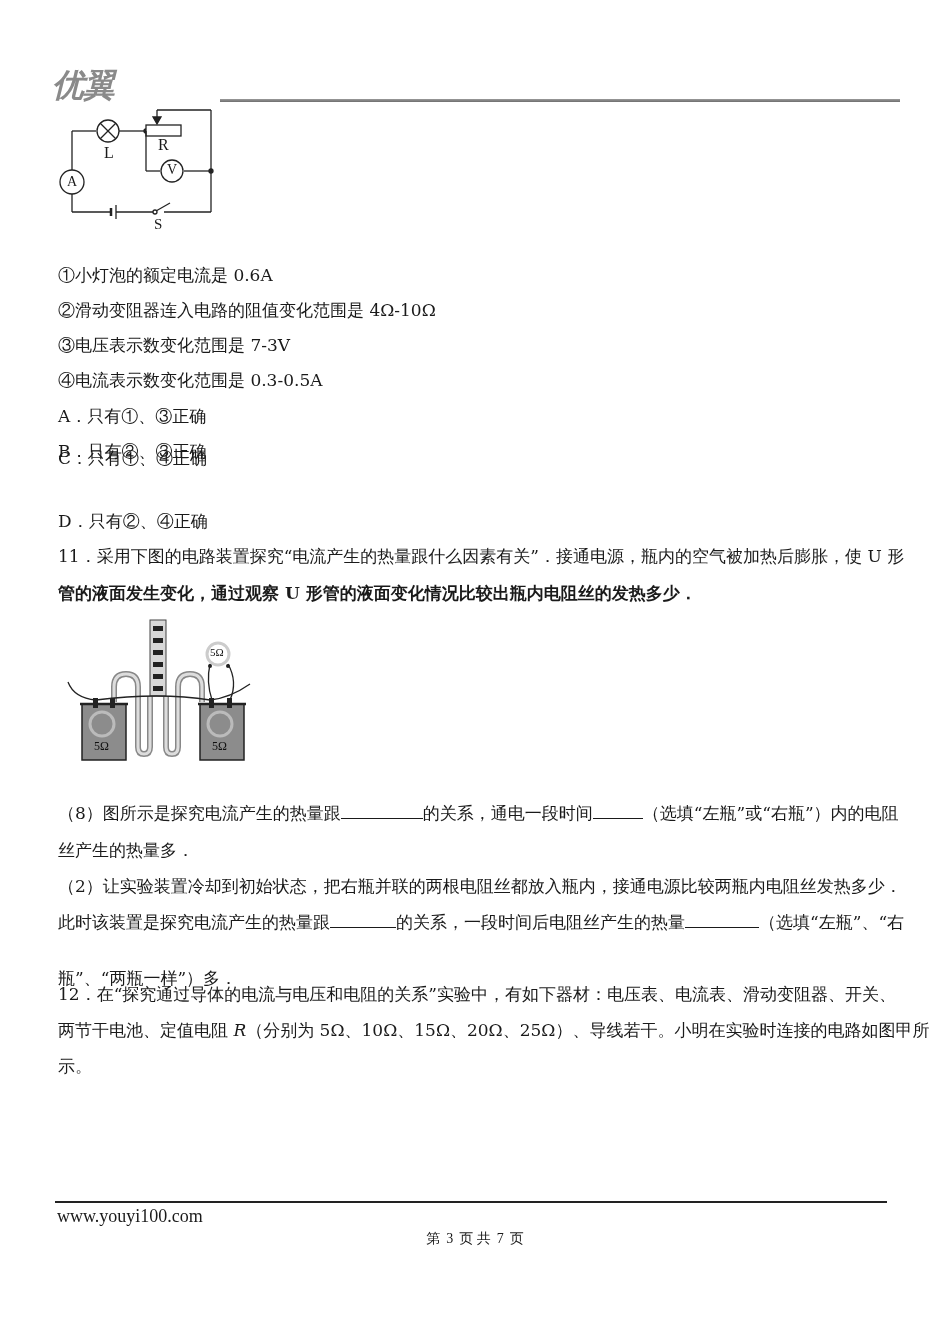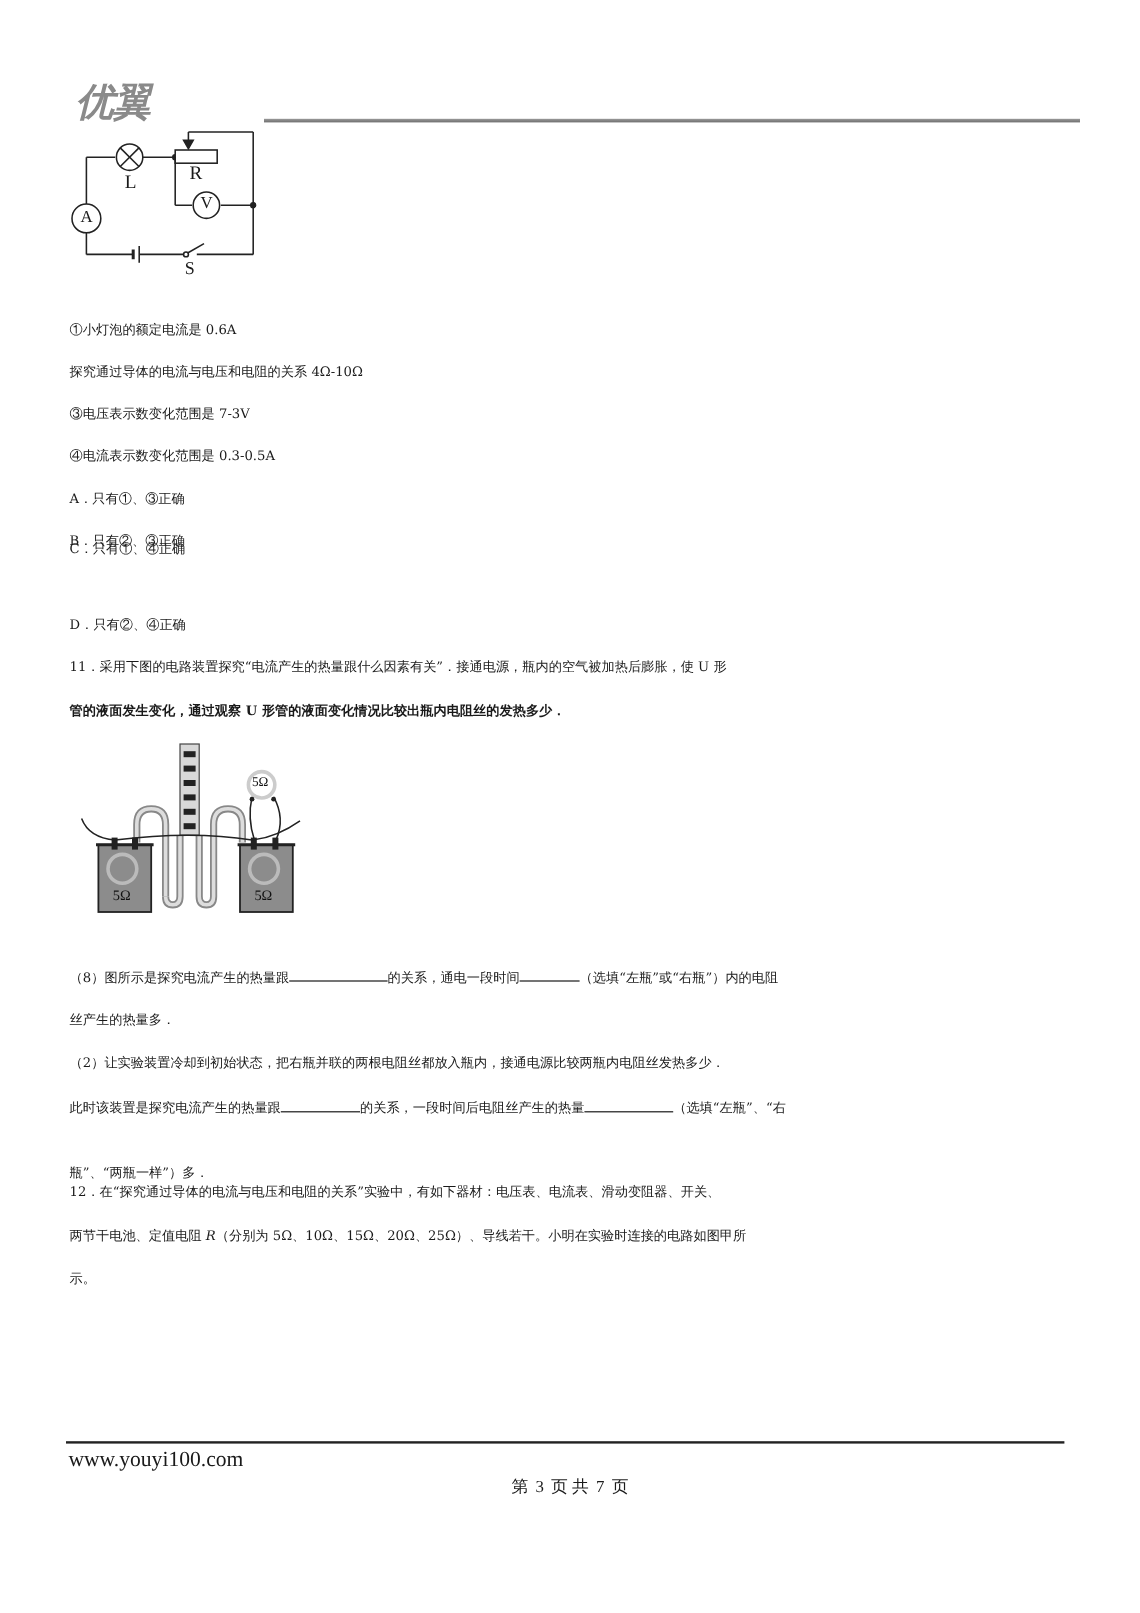--- a/index.html
+++ b/index.html
@@ -1,24 +1,24 @@
 <!DOCTYPE html>
 <html><head>
   <meta charset="utf-8">
   <style>
     html, body { margin: 0; padding: 0; background: #ffffff; }
     body { width: 950px; height: 1344px; position: relative; overflow: hidden;
            font-family: "DejaVu Serif", "Liberation Serif", serif; color: #1a1a1a; }
-    .logo { position: absolute; left: 63px; top: 66px; font-family: "DejaVu Sans", sans-serif;
+    .logo { position: absolute; left: 52px; top: 66px; font-family: "DejaVu Sans", sans-serif;
             font-size: 32px; font-weight: bold; font-style: italic; color: #8a8a8a;
             letter-spacing: -1px; line-height: 38px; }
     .header-rule { position: absolute; left: 220px; top: 99px; width: 680px; height: 3px;
                    background: linear-gradient(#9a9a9a, #6e6e6e); }
     .fig1 { position: absolute; left: 56px; top: 104px; }
-    .line { position: absolute; left: 58px; font-size: 11px; line-height: 20px; white-space: nowrap; }
+    .line { position: absolute; left: 58px; font-size: 17px; line-height: 20px; white-space: nowrap; }
     .fig2 { position: absolute; left: 60px; top: 612px; }
     .blank { display: inline-block; border-bottom: 1px solid #1a1a1a; height: 14px; vertical-align: baseline; }
     .footer-rule { position: absolute; left: 55px; top: 1201px; width: 832px; height: 2px; background: #222; }
     .footer-url { position: absolute; left: 57px; top: 1206px; font-size: 18px; font-family: "Liberation Serif", serif; }
     .footer-page { position: absolute; left: 0; width: 950px; top: 1230px; text-align: center; font-size: 14px; font-family: "Liberation Serif", serif; }
     .footer-page span { margin: 0 3px; }
   </style>
 </head>
 <body>
 
@@ -64,21 +64,21 @@
     <circle cx="16" cy="78" r="12" fill="#fff"></circle>
   </svg>
   <span style="position:absolute;left:48px;top:40px;font-size:16px;font-family:'Liberation Serif',serif;">L</span>
   <span style="position:absolute;left:102px;top:32px;font-size:16px;font-family:'Liberation Serif',serif;">R</span>
   <span style="position:absolute;left:111px;top:58px;font-size:14px;font-family:'Liberation Serif',serif;">V</span>
   <span style="position:absolute;left:11px;top:70px;font-size:14px;font-family:'Liberation Serif',serif;">A</span>
   <span style="position:absolute;left:98px;top:112px;font-size:15px;font-family:'Liberation Serif',serif;">S</span>
 </div>
 
 <div class="line" style="top:265px;">①小灯泡的额定电流是 0.6A</div>
-<div class="line" style="top:300px;">探究通过导体的电流与电压和电阻的关系 4Ω-10Ω</div>
+<div class="line" style="top:300px;">②滑动变阻器连入电路的阻值变化范围是 4Ω-10Ω</div>
 <div class="line" style="top:335px;">③电压表示数变化范围是 7-3V</div>
 <div class="line" style="top:370px;">④电流表示数变化范围是 0.3-0.5A</div>
 
 <div class="line" style="top:406px;">A．只有①、③正确</div>
 <div class="line" style="top:441px;">B．只有②、③正确</div>
 <div class="line" style="top:448px;text-align:right;">C．只有①、④正确</div>
 <div class="line" style="top:511px;">D．只有②、④正确</div>
 
 <div class="line" style="top:546px;">11．采用下图的电路装置探究“电流产生的热量跟什么因素有关”．接通电源，瓶内的空气被加热后膨胀，使 U 形</div>
 <div class="line" style="top:583px;font-weight:bold;">管的液面发生变化，通过观察 U 形管的液面变化情况比较出瓶内电阻丝的发热多少．</div>

